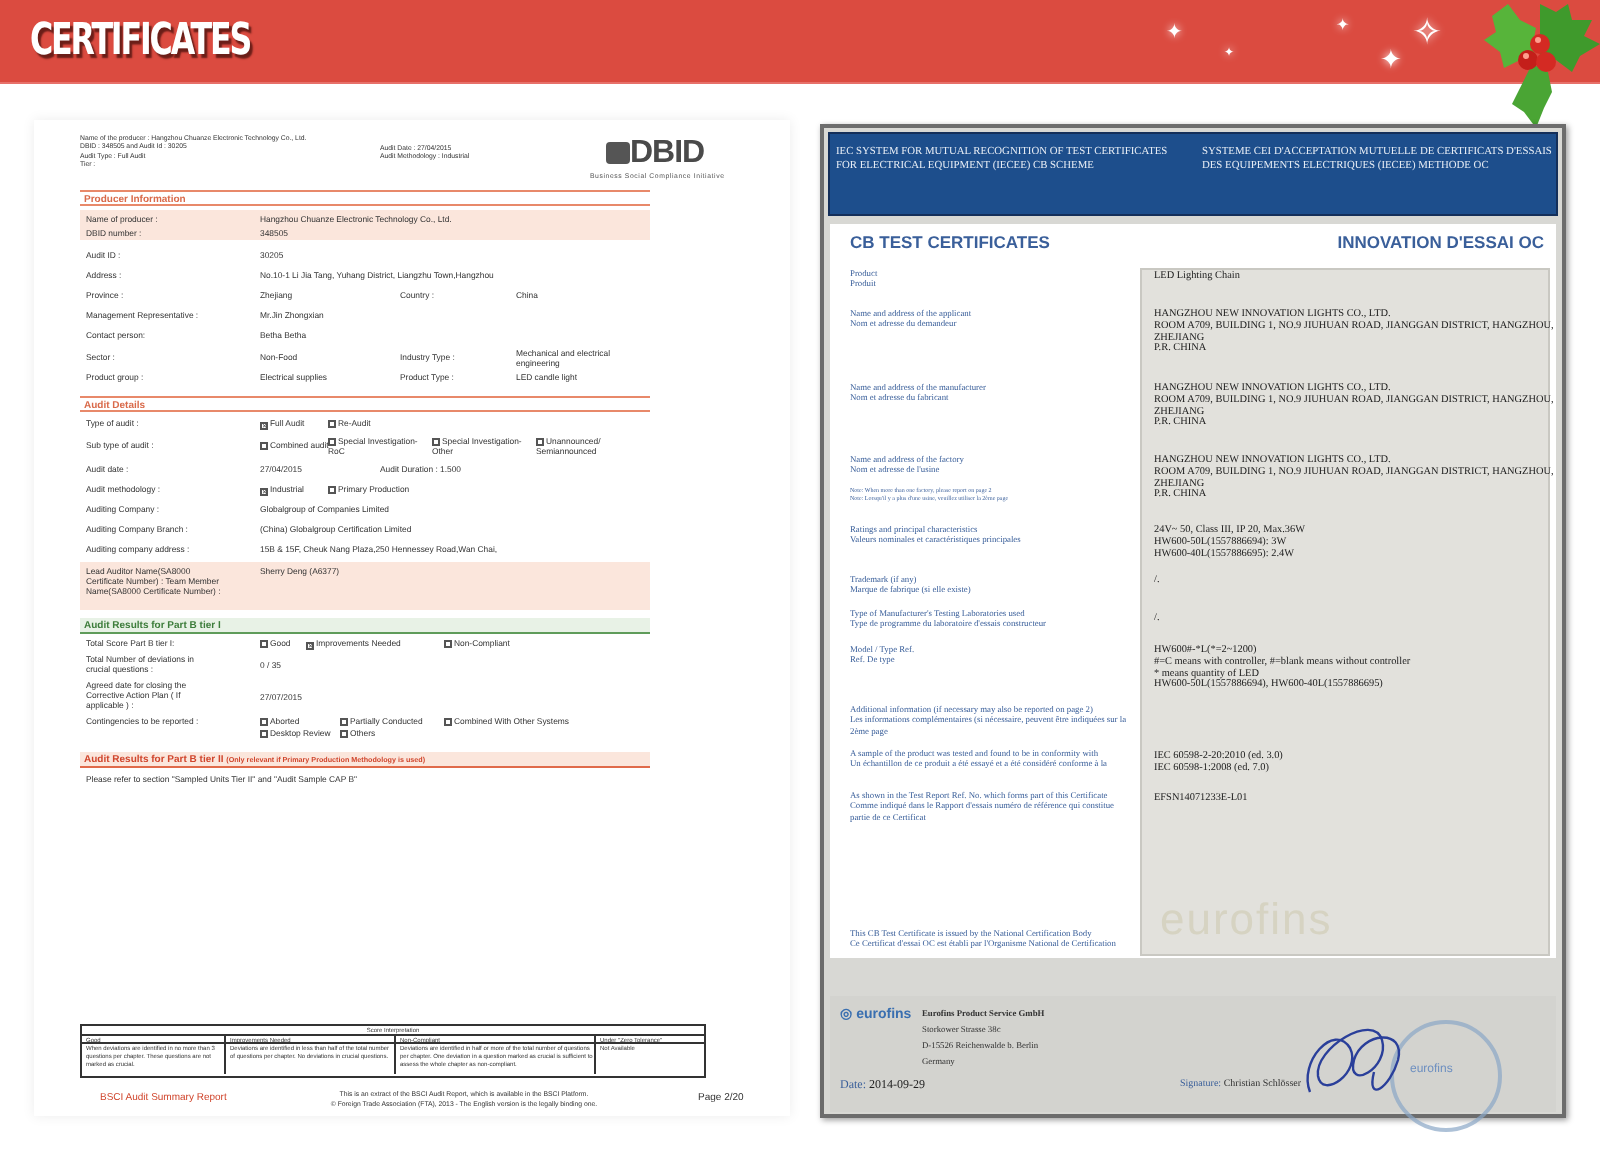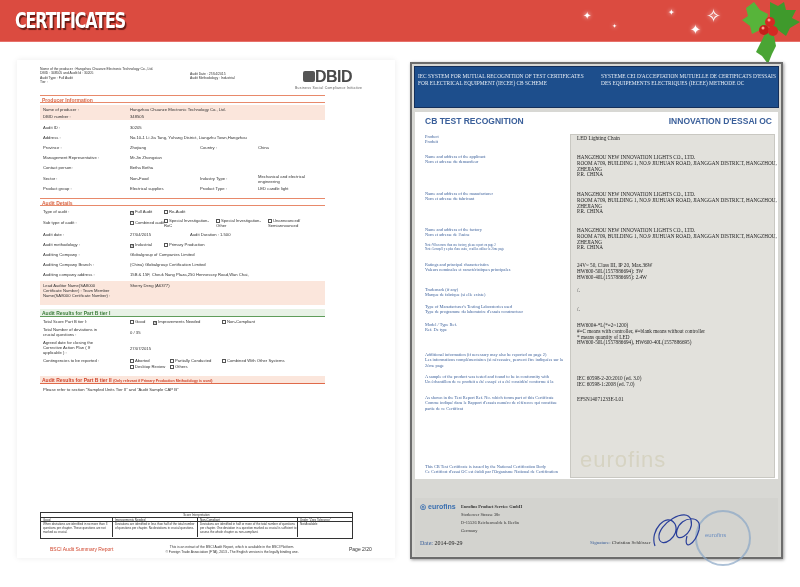--- a/index.html
+++ b/index.html
@@ -241,21 +241,21 @@
     </div>
     <div class="footer-right" style="top:486px;">Page 2/20</div>
   </div>
 
   <div class="cert">
     <div class="cert-band">
       <div class="l">IEC SYSTEM FOR MUTUAL RECOGNITION OF TEST CERTIFICATES FOR ELECTRICAL EQUIPMENT (IECEE) CB SCHEME</div>
       <div class="r">SYSTEME CEI D'ACCEPTATION MUTUELLE DE CERTIFICATS D'ESSAIS DES EQUIPEMENTS ELECTRIQUES (IECEE) METHODE OC</div>
     </div>
     <div class="cert-inner">
-      <div class="cert-title-l">CB TEST RECOGNITION</div>
+      <div class="cert-title-l">CB TEST CERTIFICATES</div>
       <div class="cert-title-r">INNOVATION D'ESSAI OC</div>
       <div class="cert-field"></div>
       <div class="watermark">eurofins</div>
 
       <div class="cl" style="top:22px;white-space:pre-line;">Product
 Produit</div>
       <div class="cv" style="top:24px;">LED Lighting Chain</div>
 
       <div class="cl" style="top:42px;white-space:pre-line;">Name and address of the applicant
 Nom et adresse du demandeur</div>

